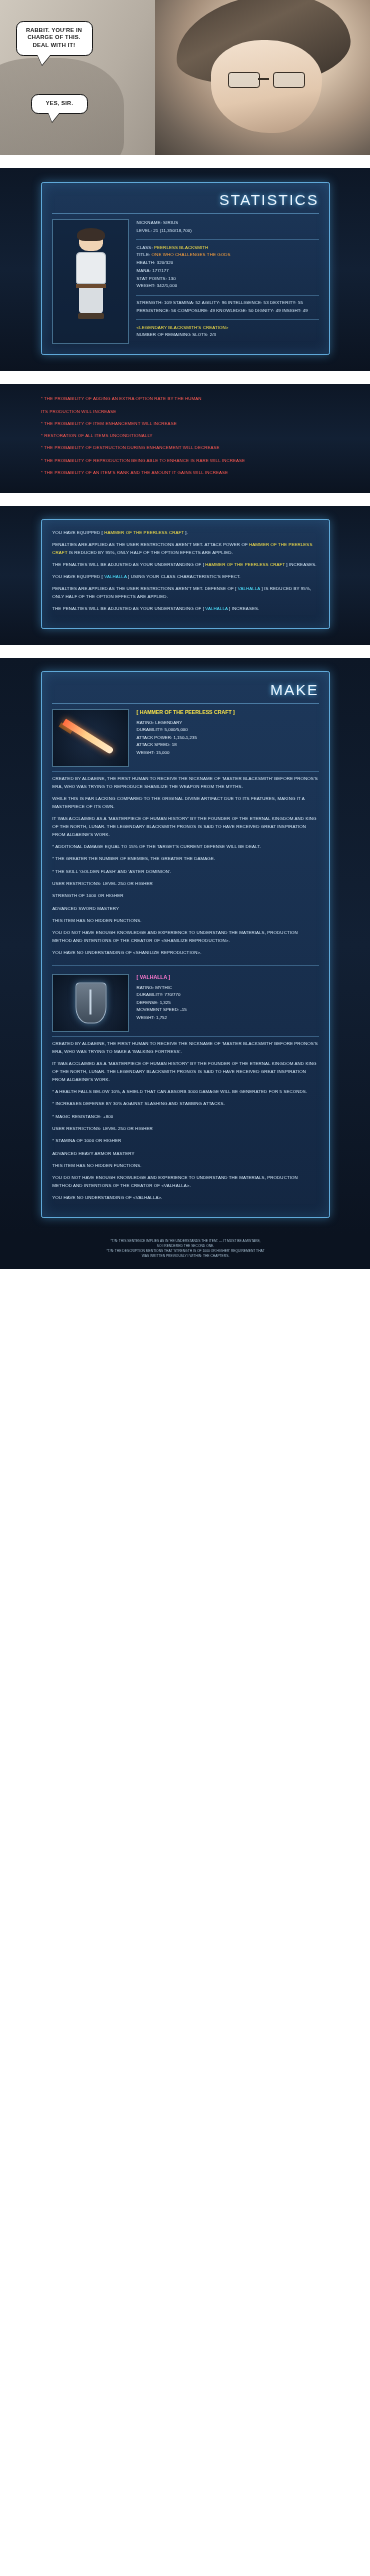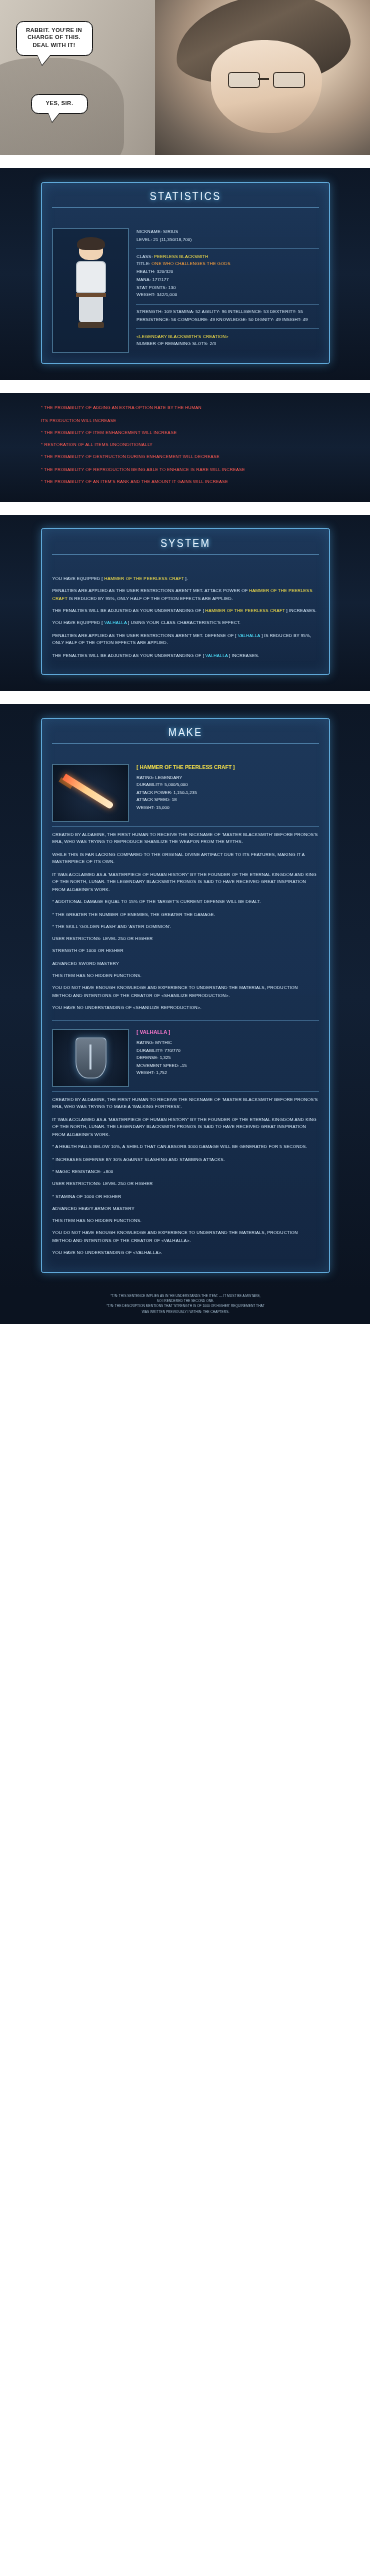--- a/index.html
+++ b/index.html
@@ -101,27 +101,27 @@
   .window {
     width:289px;
     margin:0 auto;
     background:linear-gradient(180deg, rgba(30,58,94,.92) 0%, rgba(20,40,68,.94) 100%);
     border:1px solid #5fa8d8;
     border-radius:2.1px;
     box-shadow:0 0 9.3px rgba(80,170,230,.45), inset 0 0 12.4px rgba(80,170,230,.18);
     padding:8.2px 10.3px 10.3px 10.3px;
   }
   .win-title {
-    text-align:center;
-    font-size:10px;
+    text-align:right;
+    font-size:15px;
     letter-spacing:1.5px;
     color:#e9f5ff;
     text-shadow:0 0 4.1px #5fc8ff;
     padding-bottom:5.2px;
-    margin-bottom:20px;
+    margin-bottom:5px;
     border-bottom:0.5px solid rgba(120,190,235,.5);
   }
   .txt { font-size:4.4px; line-height:1.75; letter-spacing:0.1px; color:#cfe2f2; }
   .txt p { margin:0 0 4.6px 0; }
   .hl-yellow { color:#f5e04a; }
   .hl-cyan { color:#4fe3ff; }
   .hl-red { color:#ff5a52; }
   .hl-orange { color:#ffa33c; }
   .hl-pink { color:#ff7ad0; }
 
@@ -259,21 +259,20 @@
       <p class="hl-red">* THE PROBABILITY OF DESTRUCTION DURING ENHANCEMENT WILL DECREASE</p>
       <p class="hl-red">* THE PROBABILITY OF REPRODUCTION BEING ABLE TO ENHANCE IS RARE WILL INCREASE</p>
       <p class="hl-red">* THE PROBABILITY OF AN ITEM'S RANK AND THE AMOUNT IT GAINS WILL INCREASE</p>
     </div>
   </div>
 
   <div class="white-gap"></div>
 
   <div class="sysbg">
     <div class="window">
-      <div class="win-title">SYSTEM</div>
       <div class="txt" id="system-body">
           <p><span>YOU HAVE EQUIPPED [ </span><span class="hl-yellow">HAMMER OF THE PEERLESS CRAFT</span><span> ].</span></p>
           <p><span>PENALTIES ARE APPLIED AS THE USER RESTRICTIONS AREN'T MET. ATTACK POWER OF </span><span class="hl-yellow">HAMMER OF THE PEERLESS CRAFT</span><span> IS REDUCED BY 95%, ONLY HALF OF THE OPTION EFFECTS ARE APPLIED.</span></p>
           <p><span>THE PENALTIES WILL BE ADJUSTED AS YOUR UNDERSTANDING OF [ </span><span class="hl-yellow">HAMMER OF THE PEERLESS CRAFT</span><span> ] INCREASES.</span></p>
           <p><span>YOU HAVE EQUIPPED [ </span><span class="hl-cyan">VALHALLA</span><span> ] USING YOUR CLASS CHARACTERISTIC'S EFFECT.</span></p>
           <p><span>PENALTIES ARE APPLIED AS THE USER RESTRICTIONS AREN'T MET. DEFENSE OF [ </span><span class="hl-cyan">VALHALLA</span><span> ] IS REDUCED BY 95%, ONLY HALF OF THE OPTION EFFECTS ARE APPLIED.</span></p>
           <p><span>THE PENALTIES WILL BE ADJUSTED AS YOUR UNDERSTANDING OF [ </span><span class="hl-cyan">VALHALLA</span><span> ] INCREASES.</span></p>
         </div>
     </div>
   </div>

